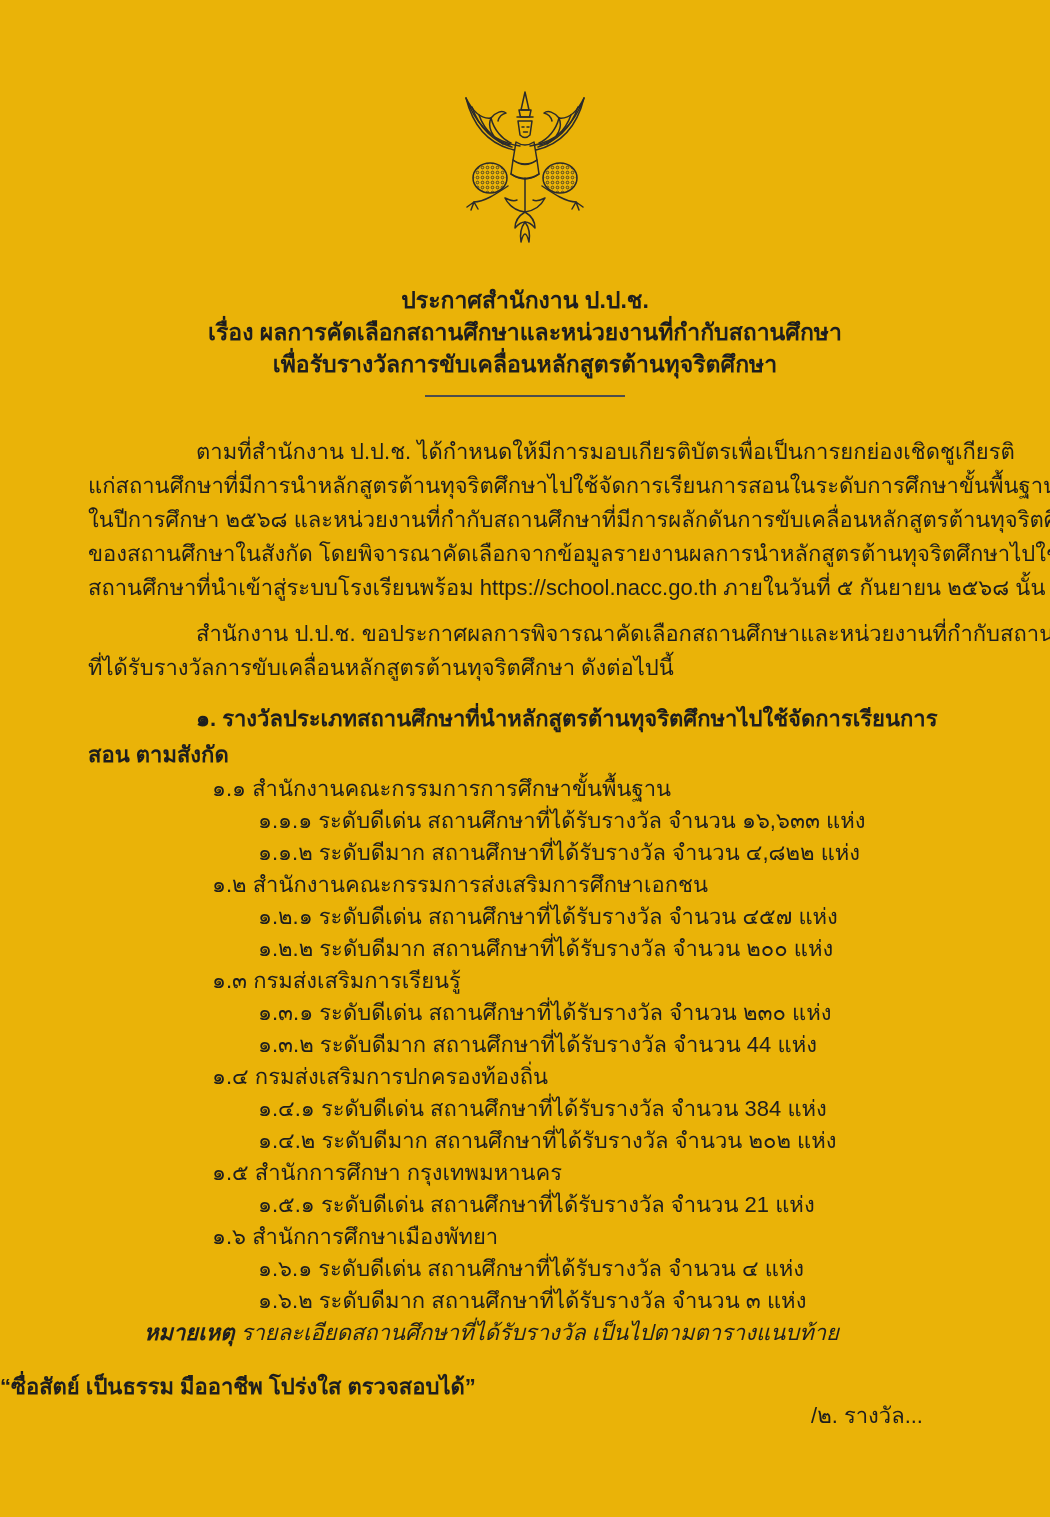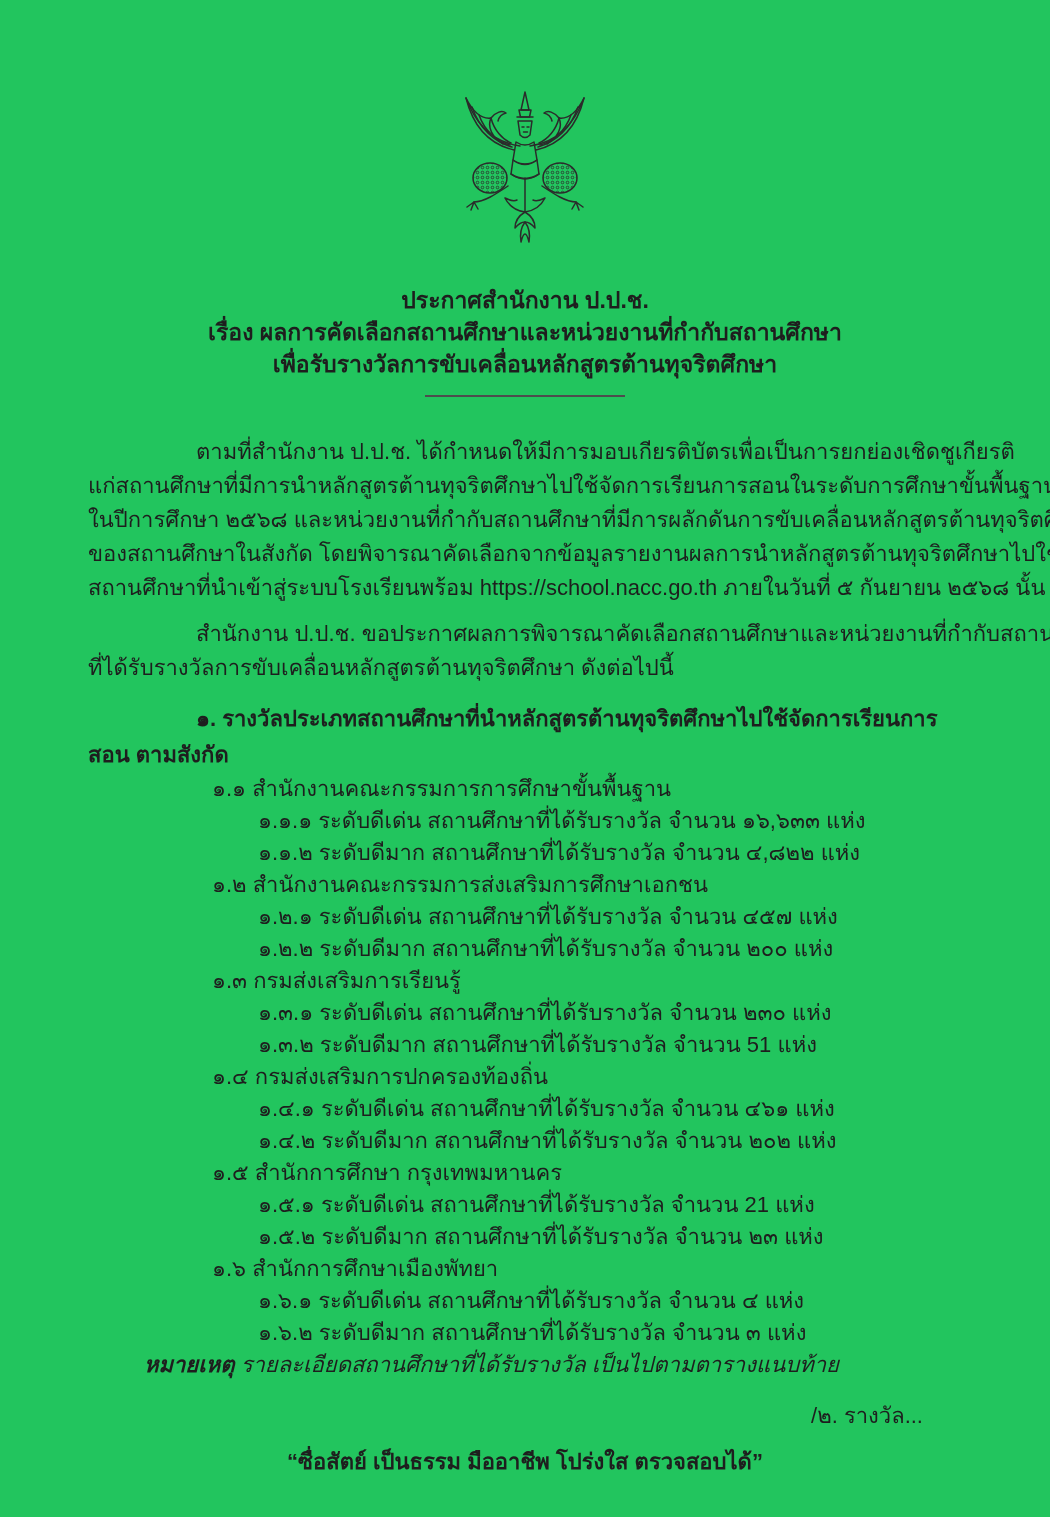--- a/index.html
+++ b/index.html
@@ -11,21 +11,21 @@
     width: 1050px;
     height: 1517px;
     position: relative;
     font-family: "Liberation Sans", "DejaVu Sans", sans-serif;
     color: #1e1e1e;
     overflow: hidden;
   }
   .page {
     position: absolute;
     inset: 0;
-    background: #22c55e;
+    background: #eab308;
   }
   .emblem-wrap {
     padding-top: 90px;
     text-align: center;
   }
   .emblem-wrap svg {
     display: inline-block;
   }
   .title-block {
     margin-top: 30px;
@@ -75,24 +75,23 @@
   }
   .note-line .note-label { font-weight: bold; }
   .page-ref {
     position: absolute;
     top: 1398px;
     right: 127px;
     font-size: 22px;
   }
   .motto {
     position: absolute;
-    top: 1444px;
+    top: 1369px;
     left: 0;
     width: 100%;
-    text-align: center;
     font-weight: bold;
     font-size: 22px;
   }
 </style>
 </head>
 <body>
 
 <div class="page">
 
   <div class="emblem-wrap">
@@ -170,33 +169,32 @@
 
       <div class="group">
         <div class="group-label">๑.๒ สำนักงานคณะกรรมการส่งเสริมการศึกษาเอกชน</div>
         <div class="award-item">๑.๒.๑ ระดับดีเด่น สถานศึกษาที่ได้รับรางวัล จำนวน ๔๕๗ แห่ง</div>
         <div class="award-item">๑.๒.๒ ระดับดีมาก สถานศึกษาที่ได้รับรางวัล จำนวน ๒๐๐ แห่ง</div>
       </div>
 
       <div class="group">
         <div class="group-label">๑.๓ กรมส่งเสริมการเรียนรู้</div>
         <div class="award-item">๑.๓.๑ ระดับดีเด่น สถานศึกษาที่ได้รับรางวัล จำนวน ๒๓๐ แห่ง</div>
-        <div class="award-item">๑.๓.๒ ระดับดีมาก สถานศึกษาที่ได้รับรางวัล จำนวน 51 แห่ง</div>
+        <div class="award-item">๑.๓.๒ ระดับดีมาก สถานศึกษาที่ได้รับรางวัล จำนวน 44 แห่ง</div>
       </div>
 
       <div class="group">
         <div class="group-label">๑.๔ กรมส่งเสริมการปกครองท้องถิ่น</div>
-        <div class="award-item">๑.๔.๑ ระดับดีเด่น สถานศึกษาที่ได้รับรางวัล จำนวน ๔๖๑ แห่ง</div>
+        <div class="award-item">๑.๔.๑ ระดับดีเด่น สถานศึกษาที่ได้รับรางวัล จำนวน 384 แห่ง</div>
         <div class="award-item">๑.๔.๒ ระดับดีมาก สถานศึกษาที่ได้รับรางวัล จำนวน ๒๐๒ แห่ง</div>
       </div>
 
       <div class="group">
         <div class="group-label">๑.๕ สำนักการศึกษา กรุงเทพมหานคร</div>
         <div class="award-item">๑.๕.๑ ระดับดีเด่น สถานศึกษาที่ได้รับรางวัล จำนวน 21 แห่ง</div>
-        <div class="award-item">๑.๕.๒ ระดับดีมาก สถานศึกษาที่ได้รับรางวัล จำนวน ๒๓ แห่ง</div>
       </div>
 
       <div class="group">
         <div class="group-label">๑.๖ สำนักการศึกษาเมืองพัทยา</div>
         <div class="award-item">๑.๖.๑ ระดับดีเด่น สถานศึกษาที่ได้รับรางวัล จำนวน ๔ แห่ง</div>
         <div class="award-item">๑.๖.๒ ระดับดีมาก สถานศึกษาที่ได้รับรางวัล จำนวน ๓ แห่ง</div>
       </div>
 
       <div class="note-line">
         <span class="note-label">หมายเหตุ</span><span> รายละเอียดสถานศึกษาที่ได้รับรางวัล เป็นไปตามตารางแนบท้าย</span>

